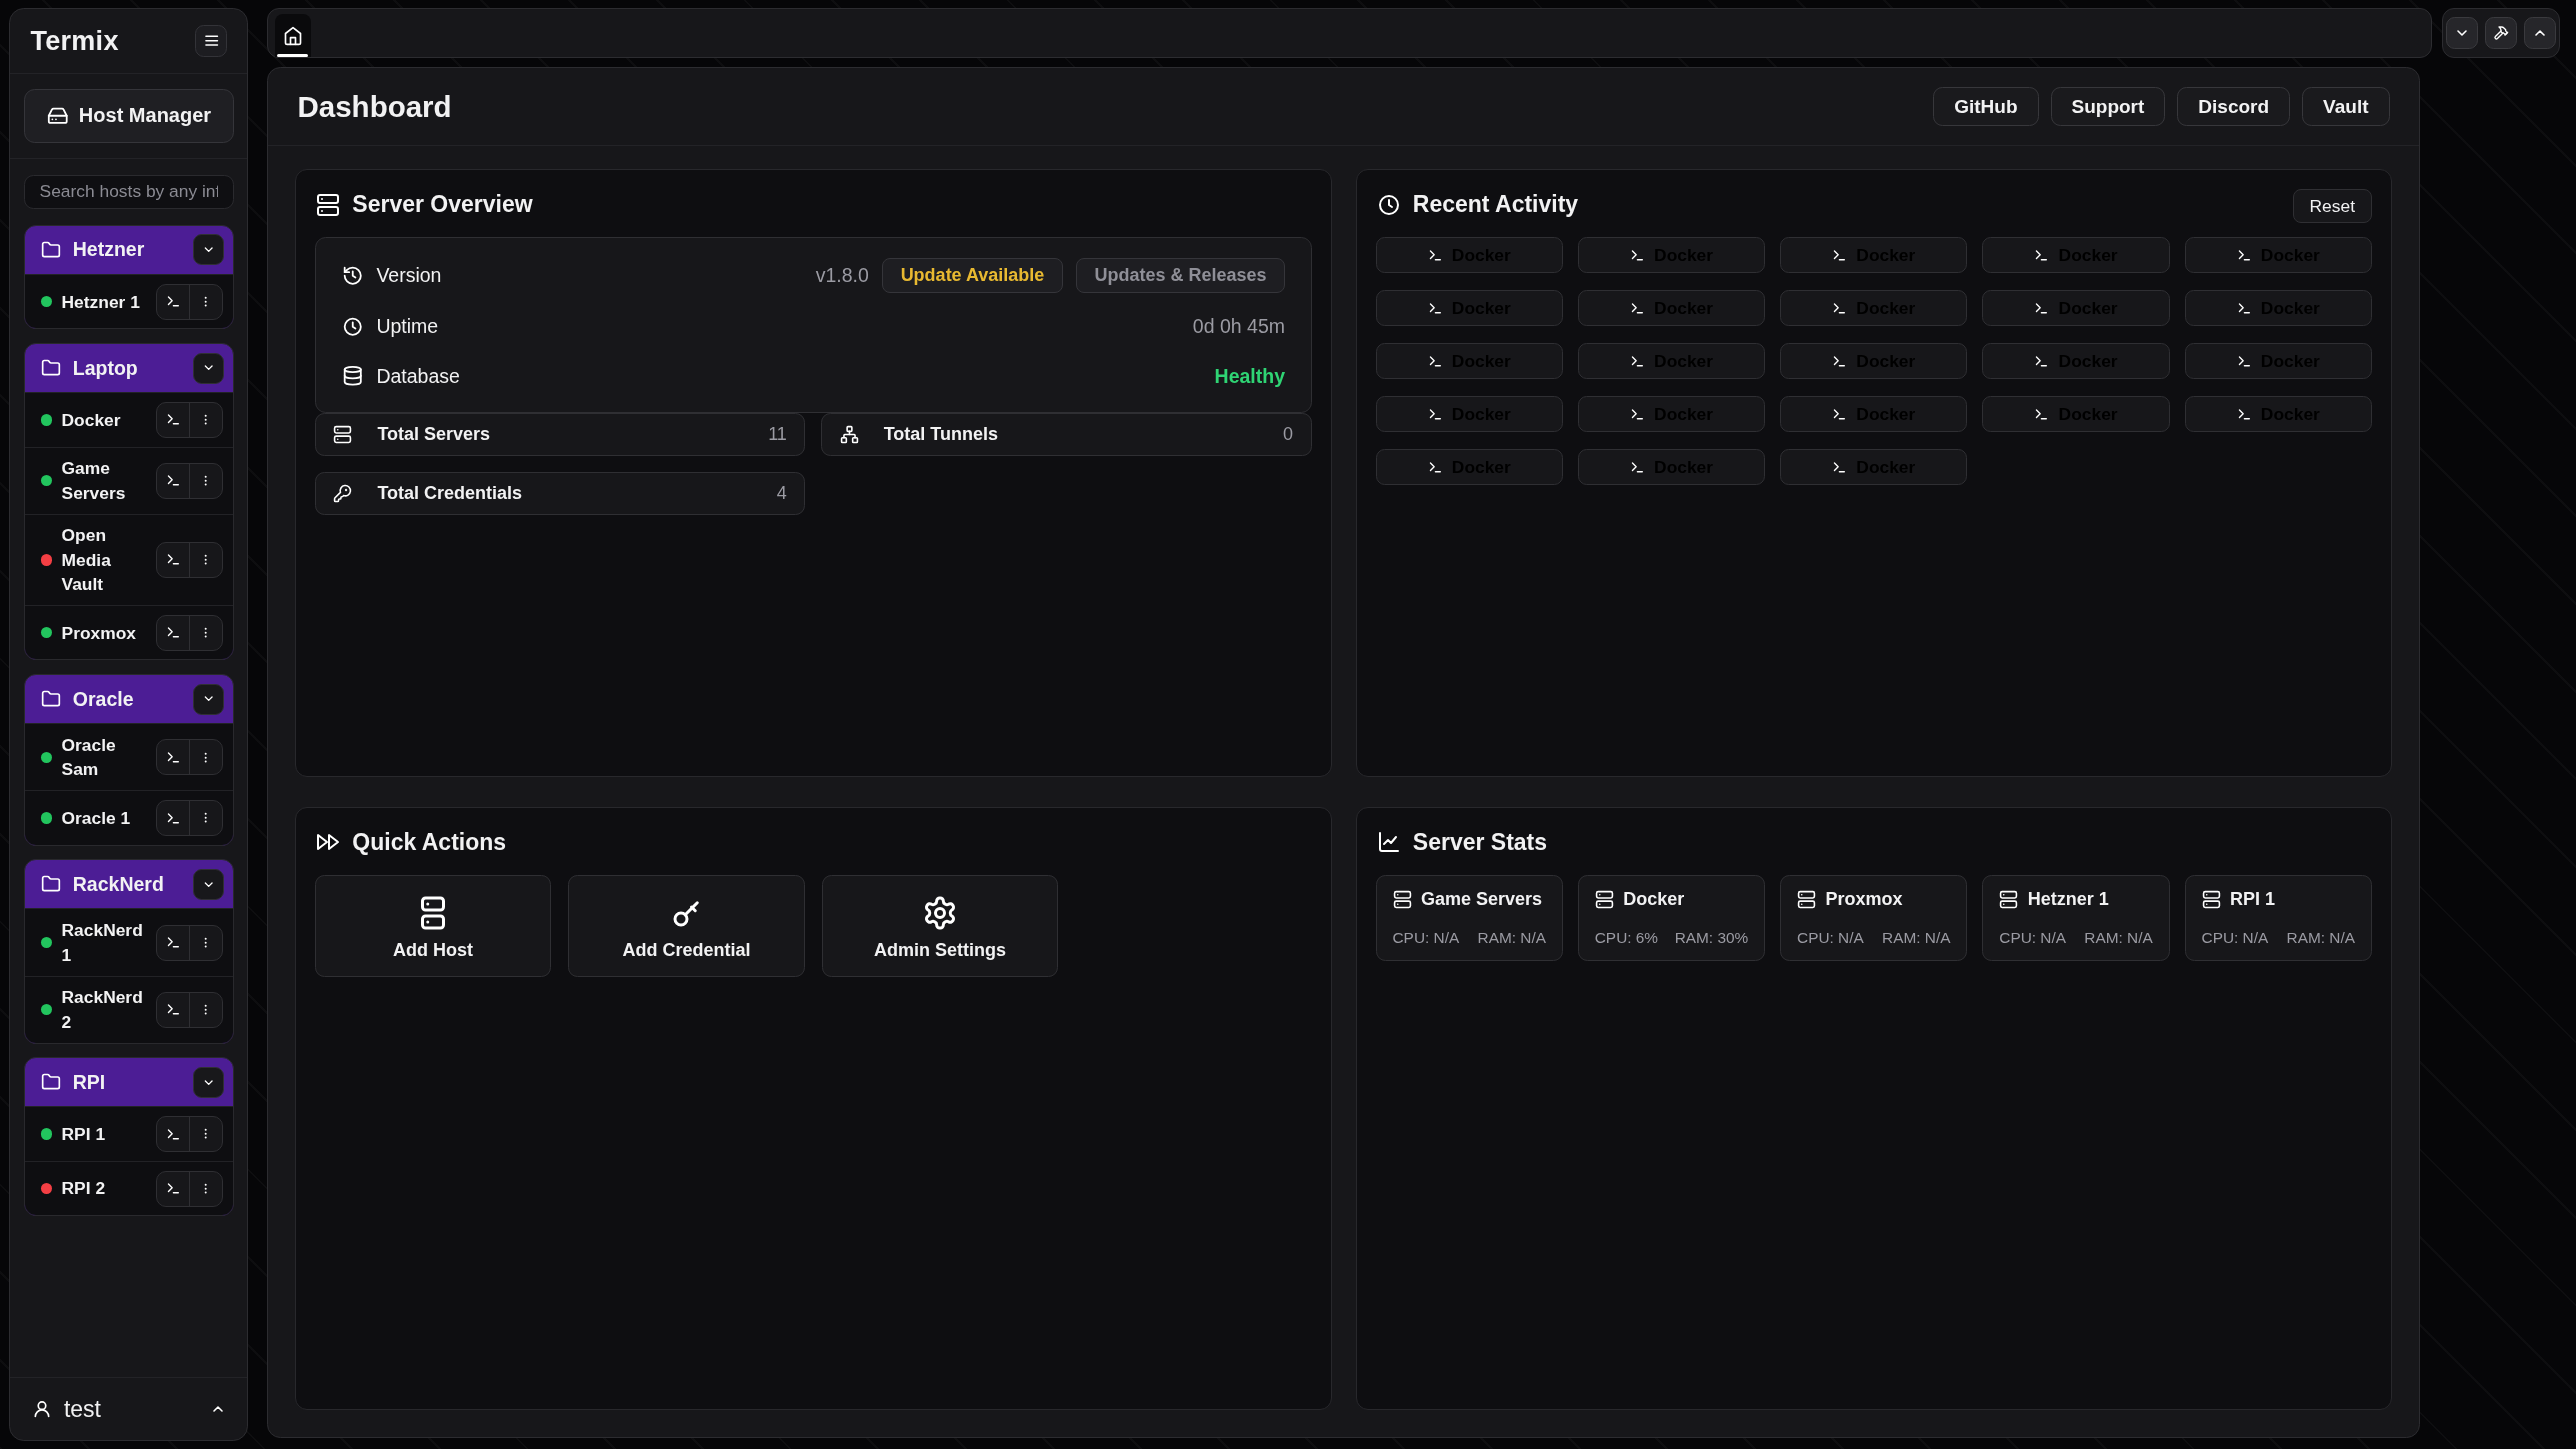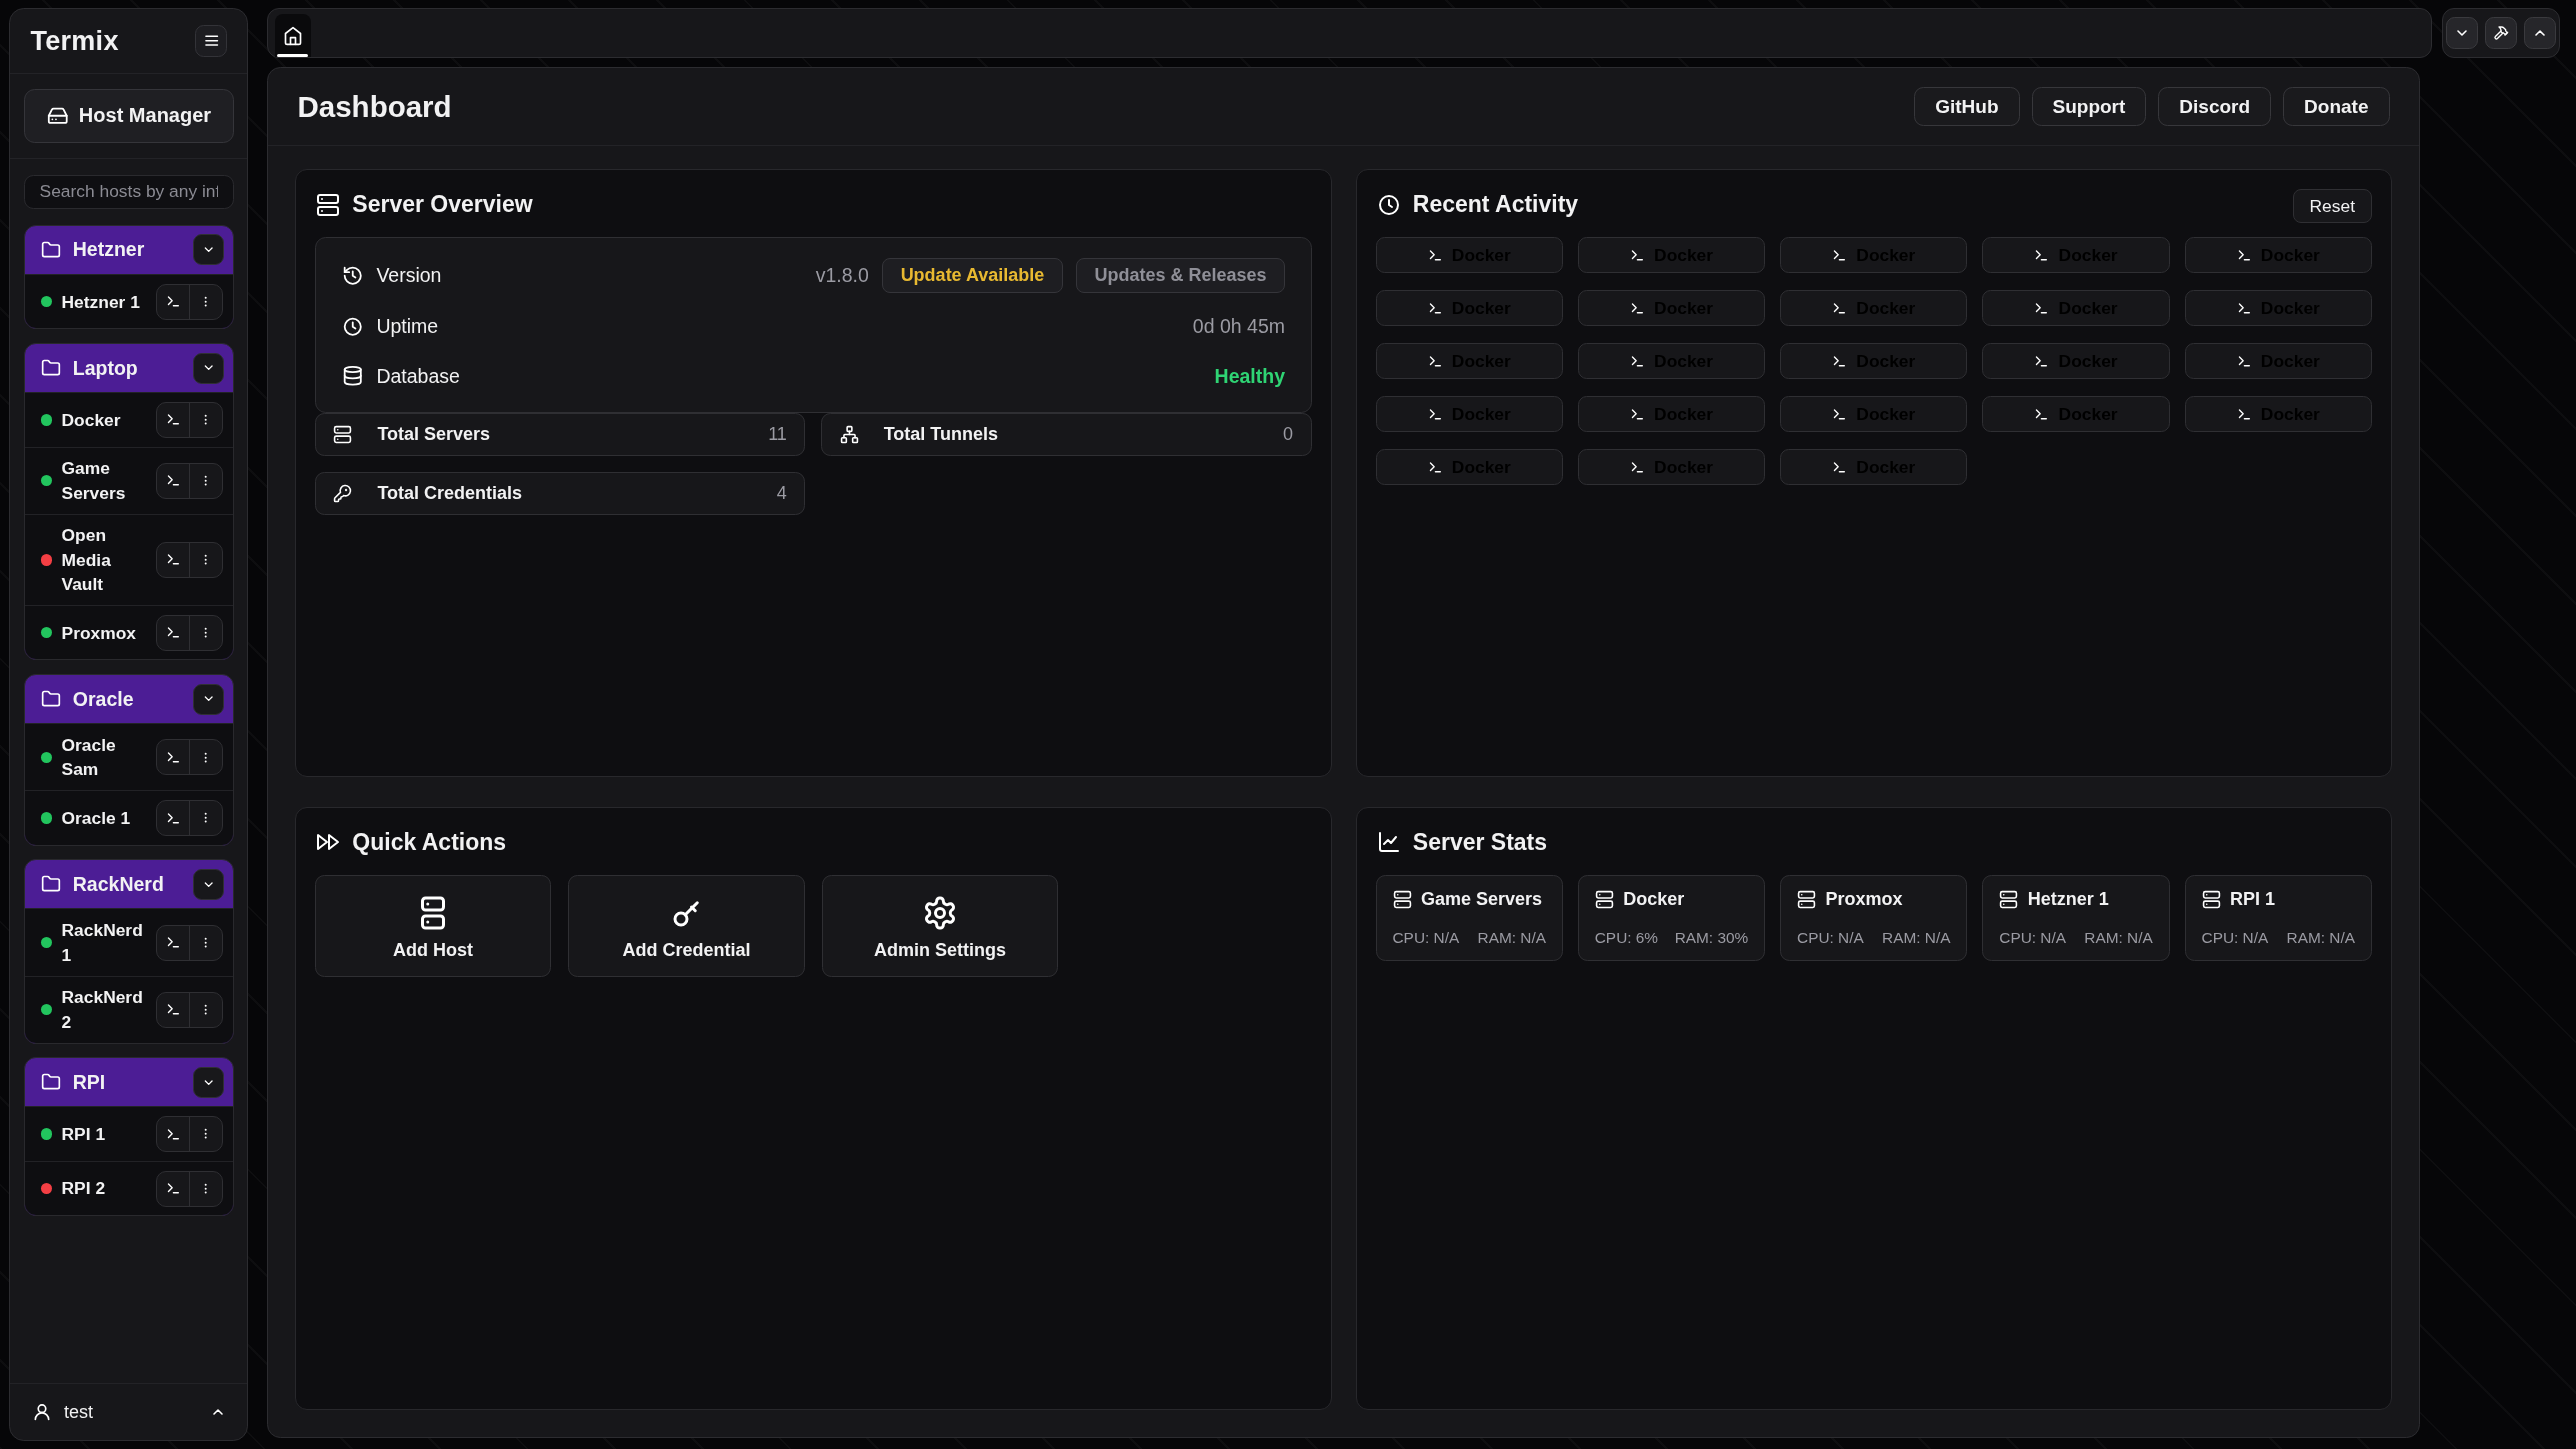--- a/index.html
+++ b/index.html
@@ -29,21 +29,21 @@
   .chev-btn{width:31px;height:31px;border-radius:8.7px;background:#18181b;border:1.3px solid #303034;display:grid;place-items:center;box-sizing:border-box;}
   .host-row{border-top:1.3px solid #222226;background:#0e0e11;display:flex;align-items:center;gap:9.4px;padding:8.7px 10px 8.7px 16px;min-height:51px;box-sizing:border-box;}
   .dot{width:11.4px;height:11.4px;border-radius:50%;flex:none;}
   .dot-online{background:#22c55e;}
   .dot-offline{background:#f43f44;}
   .host-name{flex:1;font-size:17.4px;font-weight:600;line-height:1.4;}
   .host-actions{display:flex;border:1.3px solid #2f2f33;border-radius:10px;background:#17171a;overflow:hidden;flex:none;}
   .host-action{width:32px;height:34px;display:grid;place-items:center;}
   .host-action + .host-action{border-left:1.3px solid #2f2f33;}
   .sb-user{border-top:1.3px solid #232327;padding:17.4px 21.5px;display:flex;align-items:center;gap:12px;margin-top:auto;}
-  .sb-user-name{flex:1;font-size:18px;}
+  .sb-user-name{flex:1;font-size:23px;}
 
   
   .topbar{position:absolute;left:267px;top:8px;width:2165px;height:50px;border-radius:12px;display:flex;align-items:flex-end;padding-left:6.7px;}
   .tab-home{width:36px;height:43px;background:#0a0a0c;border-radius:8px 8px 0 0;position:relative;display:grid;place-items:center;}
   .tab-underline{position:absolute;bottom:0;left:2.7px;right:2.7px;height:3.4px;background:#ffffff;border-radius:2px;}
   .topbar-right{position:absolute;left:2442px;top:8px;width:118px;height:50px;border-radius:12px;display:flex;align-items:center;justify-content:center;gap:7.4px;}
   .tb-btn{width:32px;height:32px;border-radius:8.7px;background:#26262a;border:1.3px solid #3a3a3e;display:grid;place-items:center;box-sizing:border-box;}
 
   
   .main{position:absolute;left:267px;top:67px;width:2153px;height:1371px;border-radius:13.4px;display:flex;flex-direction:column;overflow:hidden;}
@@ -525,21 +525,21 @@
   </div>
 </div>
 
 <main class="main card">
   <div class="main-header">
     <div class="main-title">Dashboard</div>
     <div class="hdr-actions">
       <button class="hdr-btn">GitHub</button>
       <button class="hdr-btn">Support</button>
       <button class="hdr-btn">Discord</button>
-      <button class="hdr-btn">Donate</button>
+      <button class="hdr-btn">Vault</button>
     </div>
   </div>
 
   <div class="content">
 
     <section class="panel">
       <div class="panel-title">
         <span>
           <svg width="24" height="24" viewBox="0 0 24 24" fill="none" stroke="#fff" stroke-width="2" stroke-linecap="round" stroke-linejoin="round">
               <rect x="2" y="2" width="20" height="8" rx="2"></rect>

